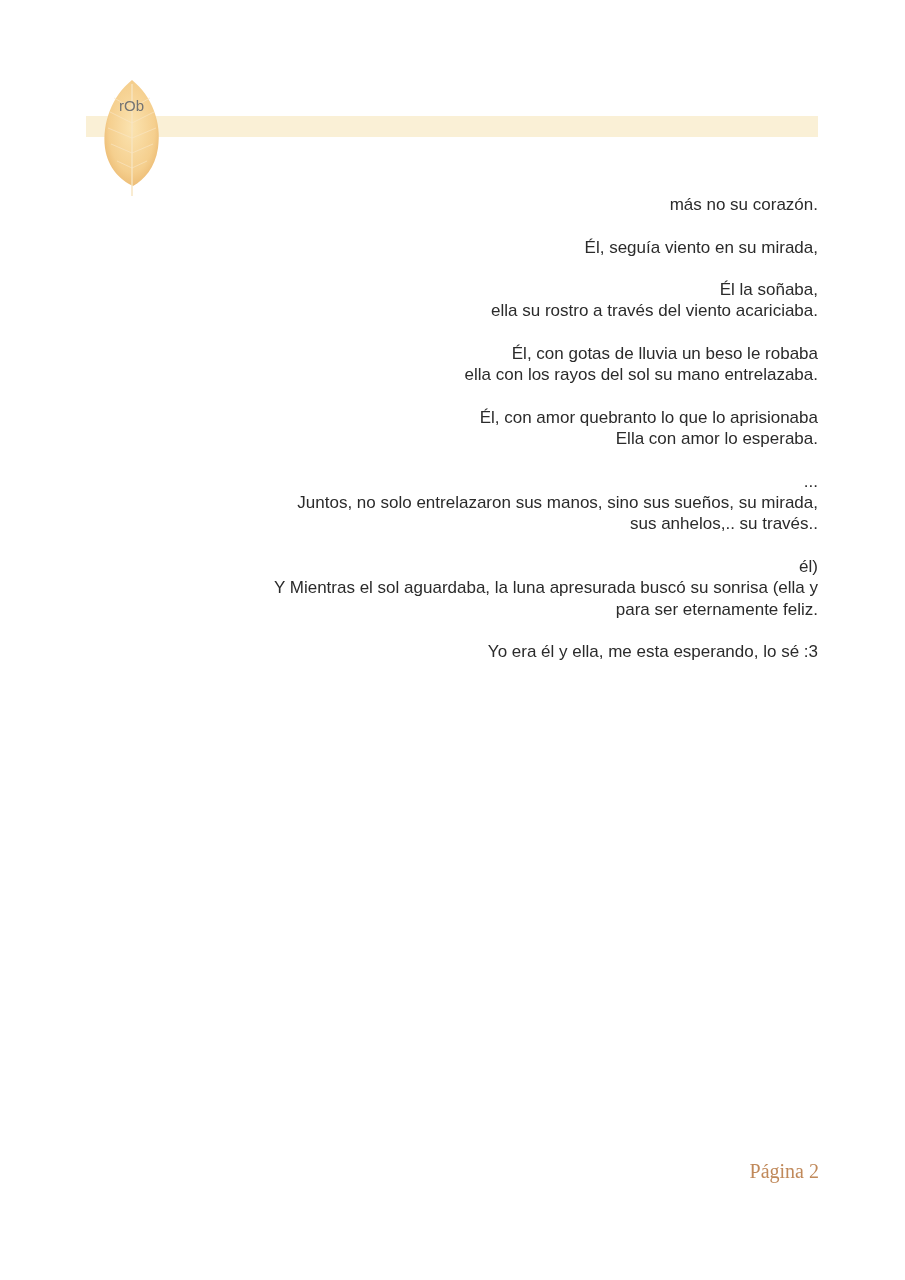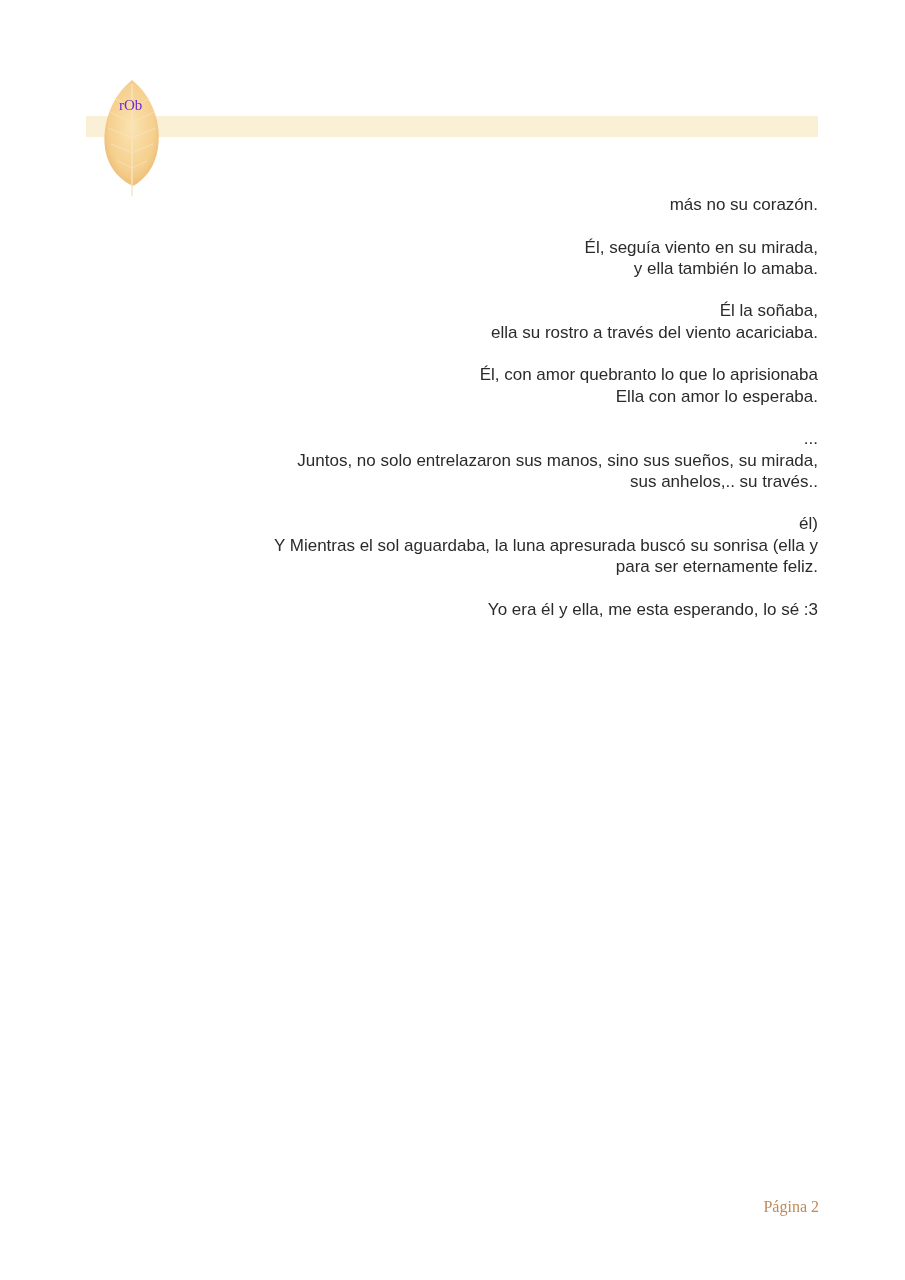--- a/index.html
+++ b/index.html
@@ -6,32 +6,32 @@
     body { width: 905px; height: 1280px; position: relative; overflow: hidden; }
     .band {
       position: absolute; left: 86px; top: 116px; width: 732px; height: 21px;
       background: #faf0d6;
     }
     .leaf {
       position: absolute; left: 100px; top: 78px; width: 64px; height: 120px;
     }
     .author {
       position: absolute; left: 119px; top: 97px;
-      font-family: Liberation Serif, serif; font-size: 15px; color: #6d28d9;
+      font-family: Liberation Sans, sans-serif; font-size: 15px; color: #737373;
     }
     .content {
       position: absolute; left: 226px; top: 194px; width: 592px;
       font-family: "Liberation Sans", sans-serif; font-size: 17px; line-height: 21.3px;
       color: #2b2b2b;
     }
     .stanza { margin: 0 0 21.3px 0; }
     .line { display: block; text-align: right; }
     .pagenum {
-      position: absolute; right: 86px; top: 1198px;
-      font-family: "Liberation Serif", serif; font-size: 16px; color: #c0895a;
+      position: absolute; right: 86px; top: 1160px;
+      font-family: "Liberation Serif", serif; font-size: 20px; color: #c0895a;
     }
   </style>
 </head>
 <body>
 
 <div class="band"></div>
 
 <svg class="leaf" viewBox="0 0 64 120" xmlns="http://www.w3.org/2000/svg">
   <defs>
     <radialGradient id="lg" cx="50%" cy="45%" r="60%">
@@ -46,25 +46,28 @@
 </svg>
 
 <div class="author">rOb</div>
 
 <div class="content">
   <div class="stanza">
     <span class="line">más no su corazón.</span>
   </div>
   <div class="stanza">
     <span class="line">Él, seguía viento en su mirada,</span>
-    <span class="line">y ella también lo amaba.</span>
   </div>
   <div class="stanza">
     <span class="line">Él la soñaba,</span>
     <span class="line">ella su rostro a través del viento acariciaba.</span>
+  </div>
+  <div class="stanza">
+    <span class="line">Él, con gotas de lluvia un beso le robaba</span>
+    <span class="line">ella con los rayos del sol su mano entrelazaba.</span>
   </div>
   <div class="stanza">
     <span class="line">Él, con amor quebranto lo que lo aprisionaba</span>
     <span class="line">Ella con amor lo esperaba.</span>
   </div>
   <div class="stanza">
     <span class="line">...</span>
     <span class="line">Juntos, no solo entrelazaron sus manos, sino sus sueños, su mirada,</span>
     <span class="line">sus anhelos,.. su través..</span>
   </div>

